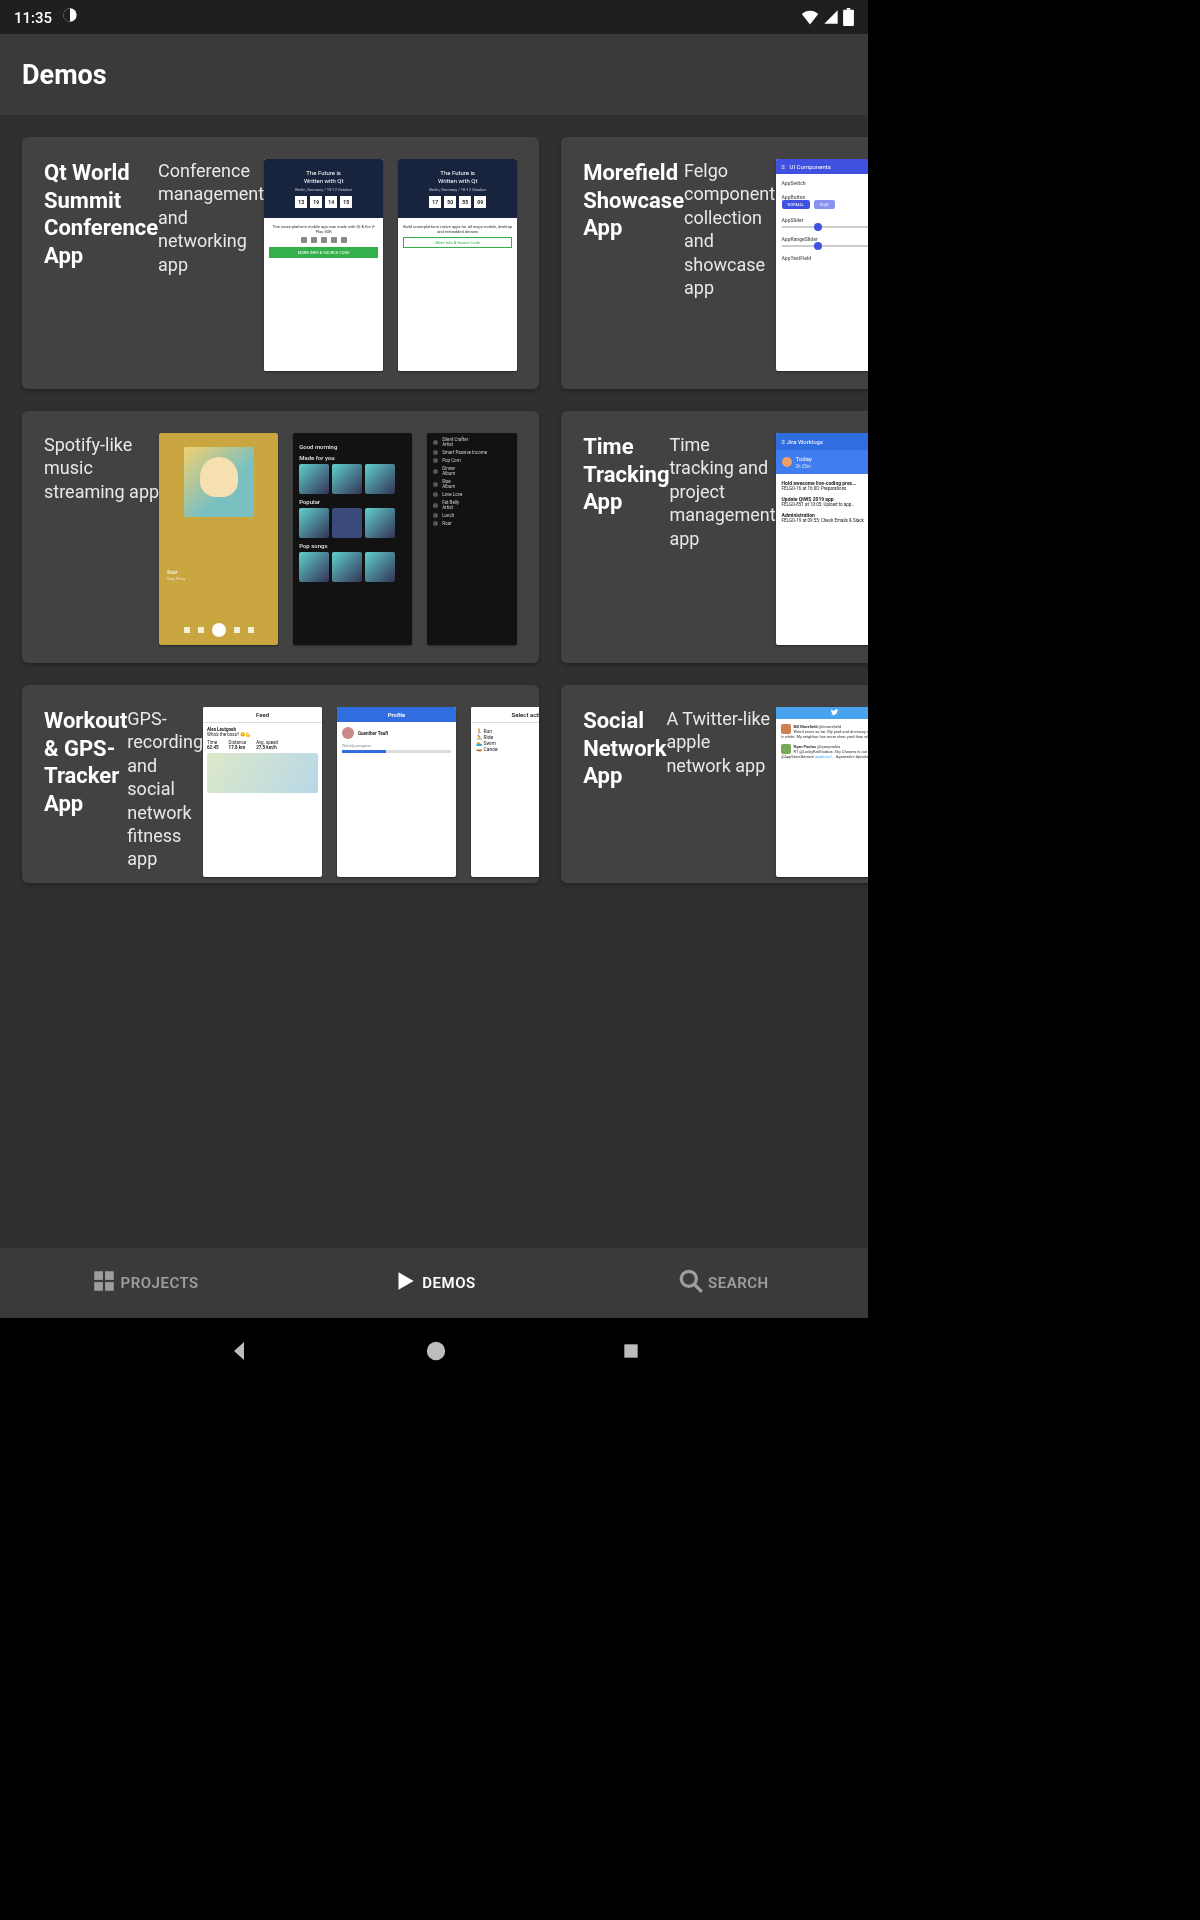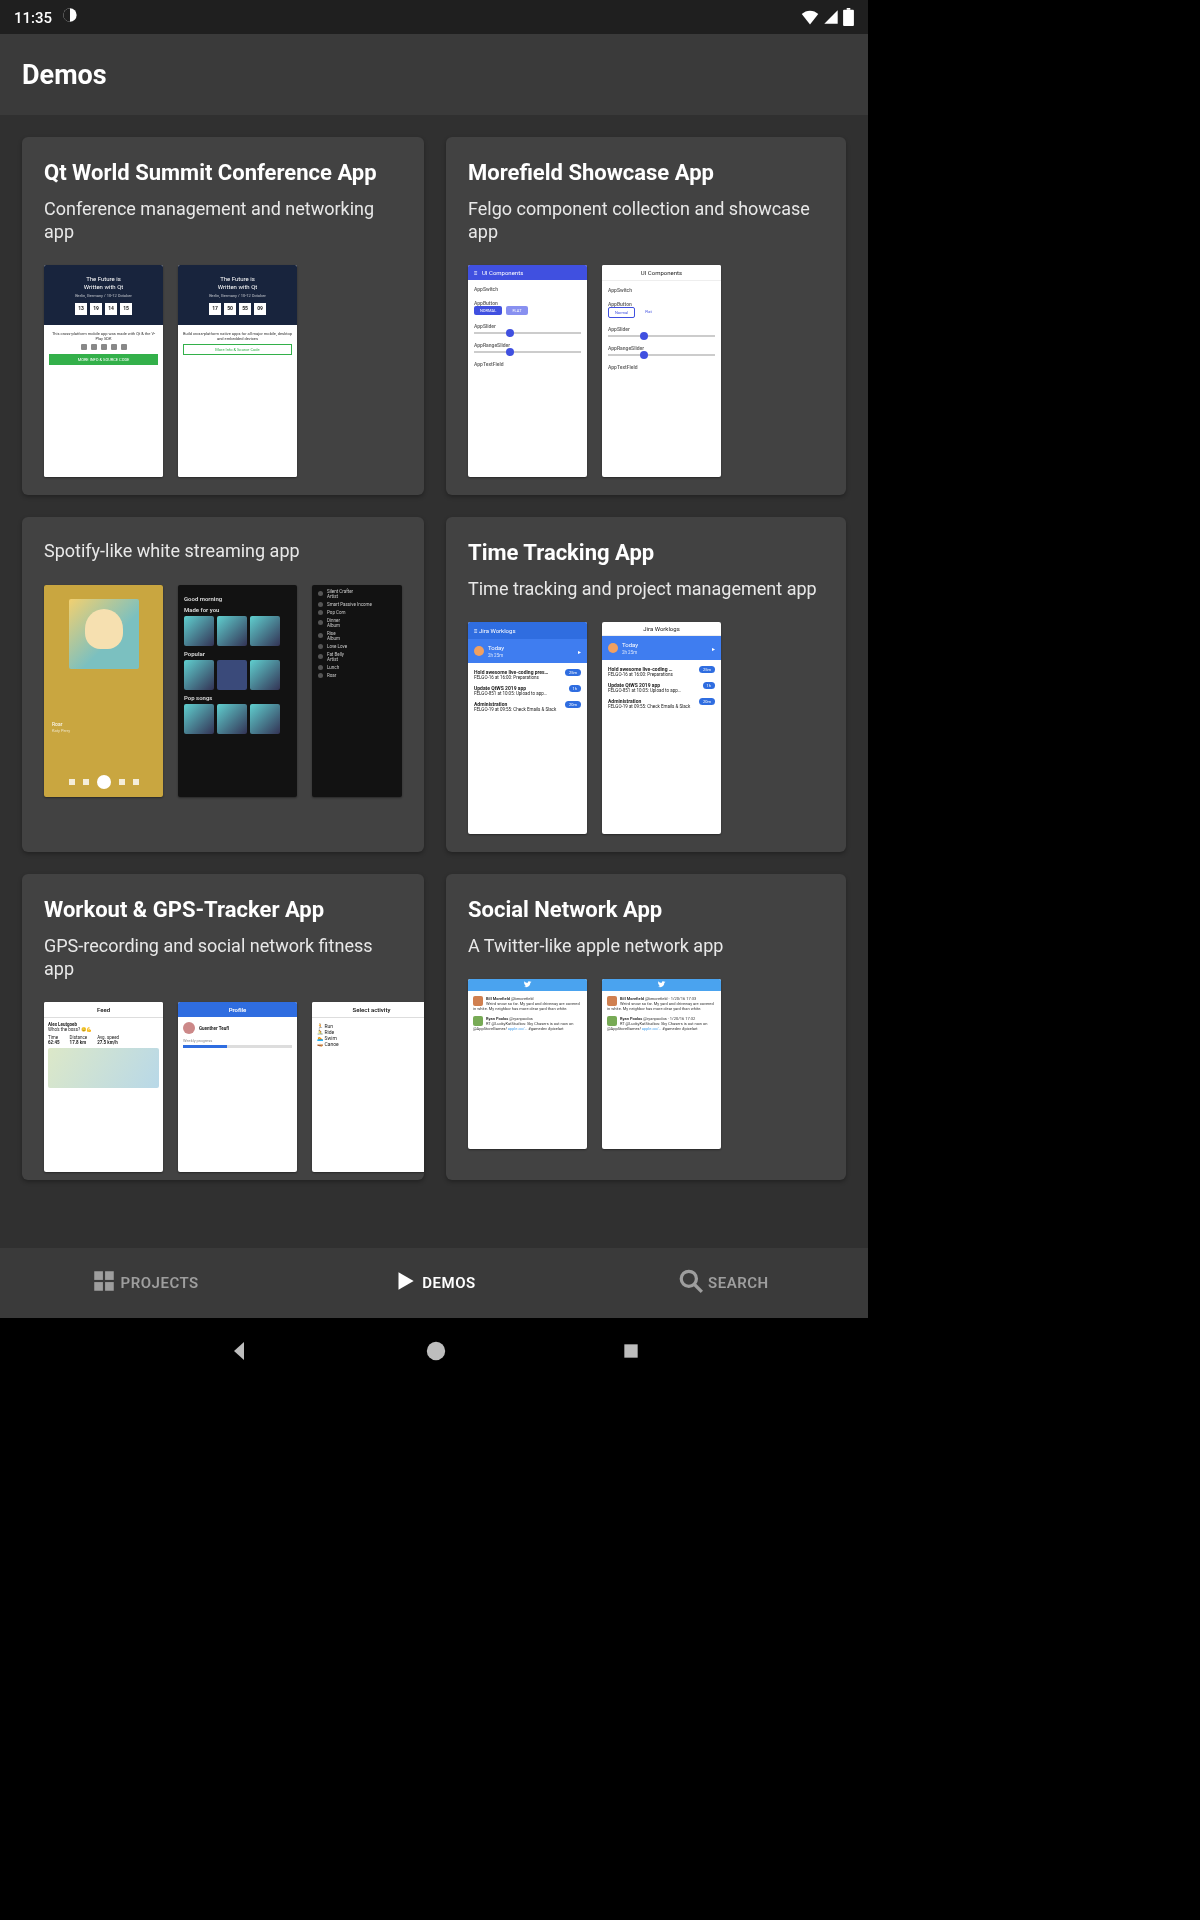--- a/index.html
+++ b/index.html
@@ -41,21 +41,20 @@
   .grid {
     display: grid;
     grid-template-columns: 1fr 1fr;
     gap: 22px;
   }
   .card {
     background: #424242;
     border-radius: 6px;
     padding: 22px 22px 18px 22px;
     display: flex;
-    flex-direction: column;
     box-shadow: 0 2px 4px rgba(0,0,0,0.3);
   }
   .card-title { font-size: 22px; font-weight: 700; margin-bottom: 10px; line-height: 1.25; }
   .card-desc { font-size: 18px; font-weight: 400; color: #e8e8e8; margin-bottom: 22px; line-height: 1.3; }
   .shots { display: flex; gap: 15px; }
   .shot {
     width: 119px;
     flex: 0 0 auto;
     border-radius: 2px;
     overflow: hidden;
@@ -108,21 +107,21 @@
   .jira-item b{ font-size:5px; }
   .jira-pill{ float:right; background:#2f6de0; color:#fff; border-radius:6px; padding:1px 4px; font-size:4px; }
   .feed-top{ background:#fff; border-bottom:1px solid #ddd; padding:4px 6px; font-size:6px; text-align:center; font-weight:600; }
   .profile-top{ background:#2f6de0; color:#fff; padding:4px 6px; font-size:6px; text-align:center; font-weight:600; }
   .twit-top{ background:#4aa3ef; height:12px; display:flex; align-items:center; justify-content:center; }
   .twit-top svg{ width:8px; height:8px; fill:#fff; }
   .twit-body{ flex:1; padding:5px; font-size:4px; color:#333; }
   .twit-av{ width:10px; height:10px; border-radius:2px; background:#d08050; float:left; margin-right:3px; }
   .twit-post{ clear:both; margin-bottom:5px; overflow:hidden; }
 
-  .row-cut { height: 306px; overflow:hidden; } 
+  .row-cut { height: 198px; overflow:hidden; } 
 
   .bottom-nav {
     height: 70px;
     background: #3a3a3a;
     display: flex;
   }
   .nav-item {
     flex:1;
     display:flex;
     flex-direction:row;
@@ -281,21 +280,21 @@
               </div>
             <div>
                 <div class="cs-label">AppTextField</div>
               </div>
           </div>
         </div>
       </div>
     </div>
 
     <div class="card card3">
-      <div class="card-desc">Spotify-like white streaming app</div>
+      <div class="card-desc">Spotify-like music streaming app</div>
       <div class="shots">
         <div class="shot">
           <div class="music-player">
             <div class="album"></div>
             <div style="color:#fff;font-size:5px;margin-top:auto">Roar<br><span style="opacity:.7;font-size:4px">Katy Perry</span></div>
             <div class="controls">
                 <span></span>
                 <span></span>
                 <span class="big"></span>
                 <span></span>

